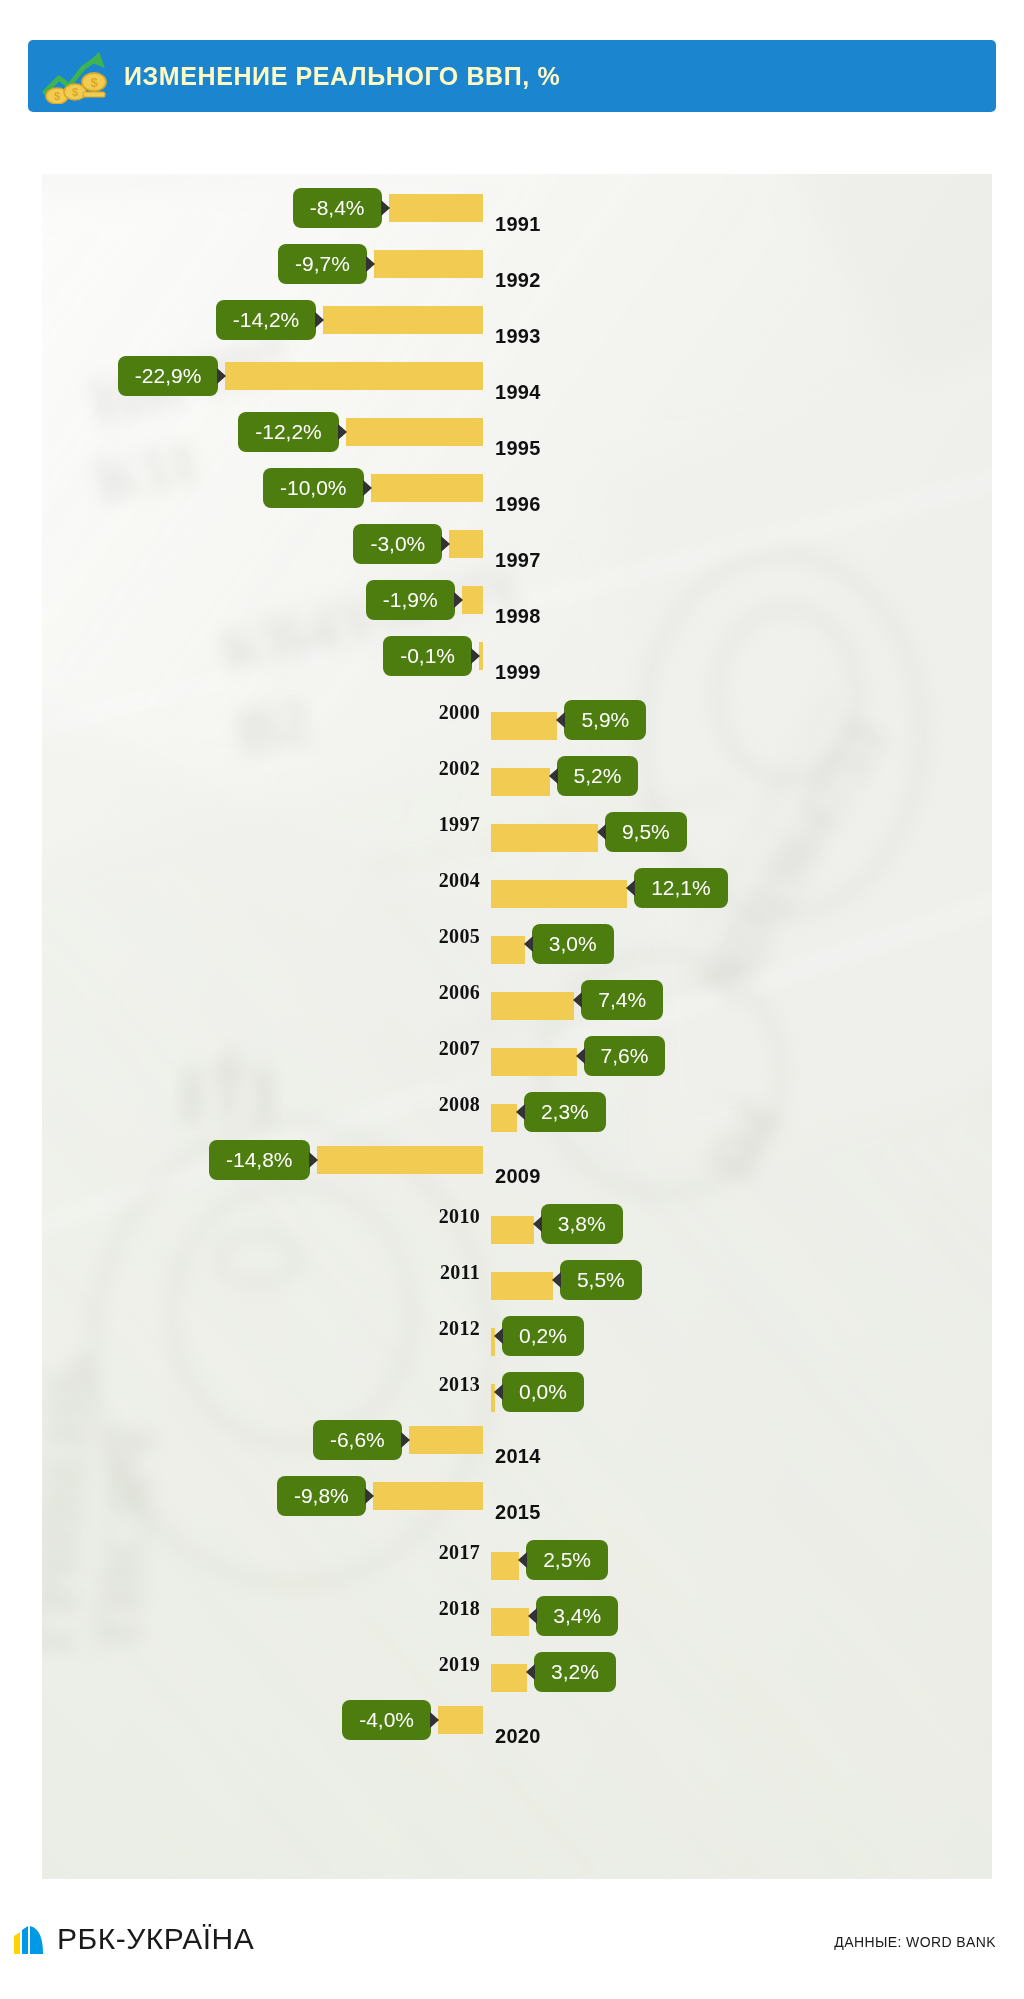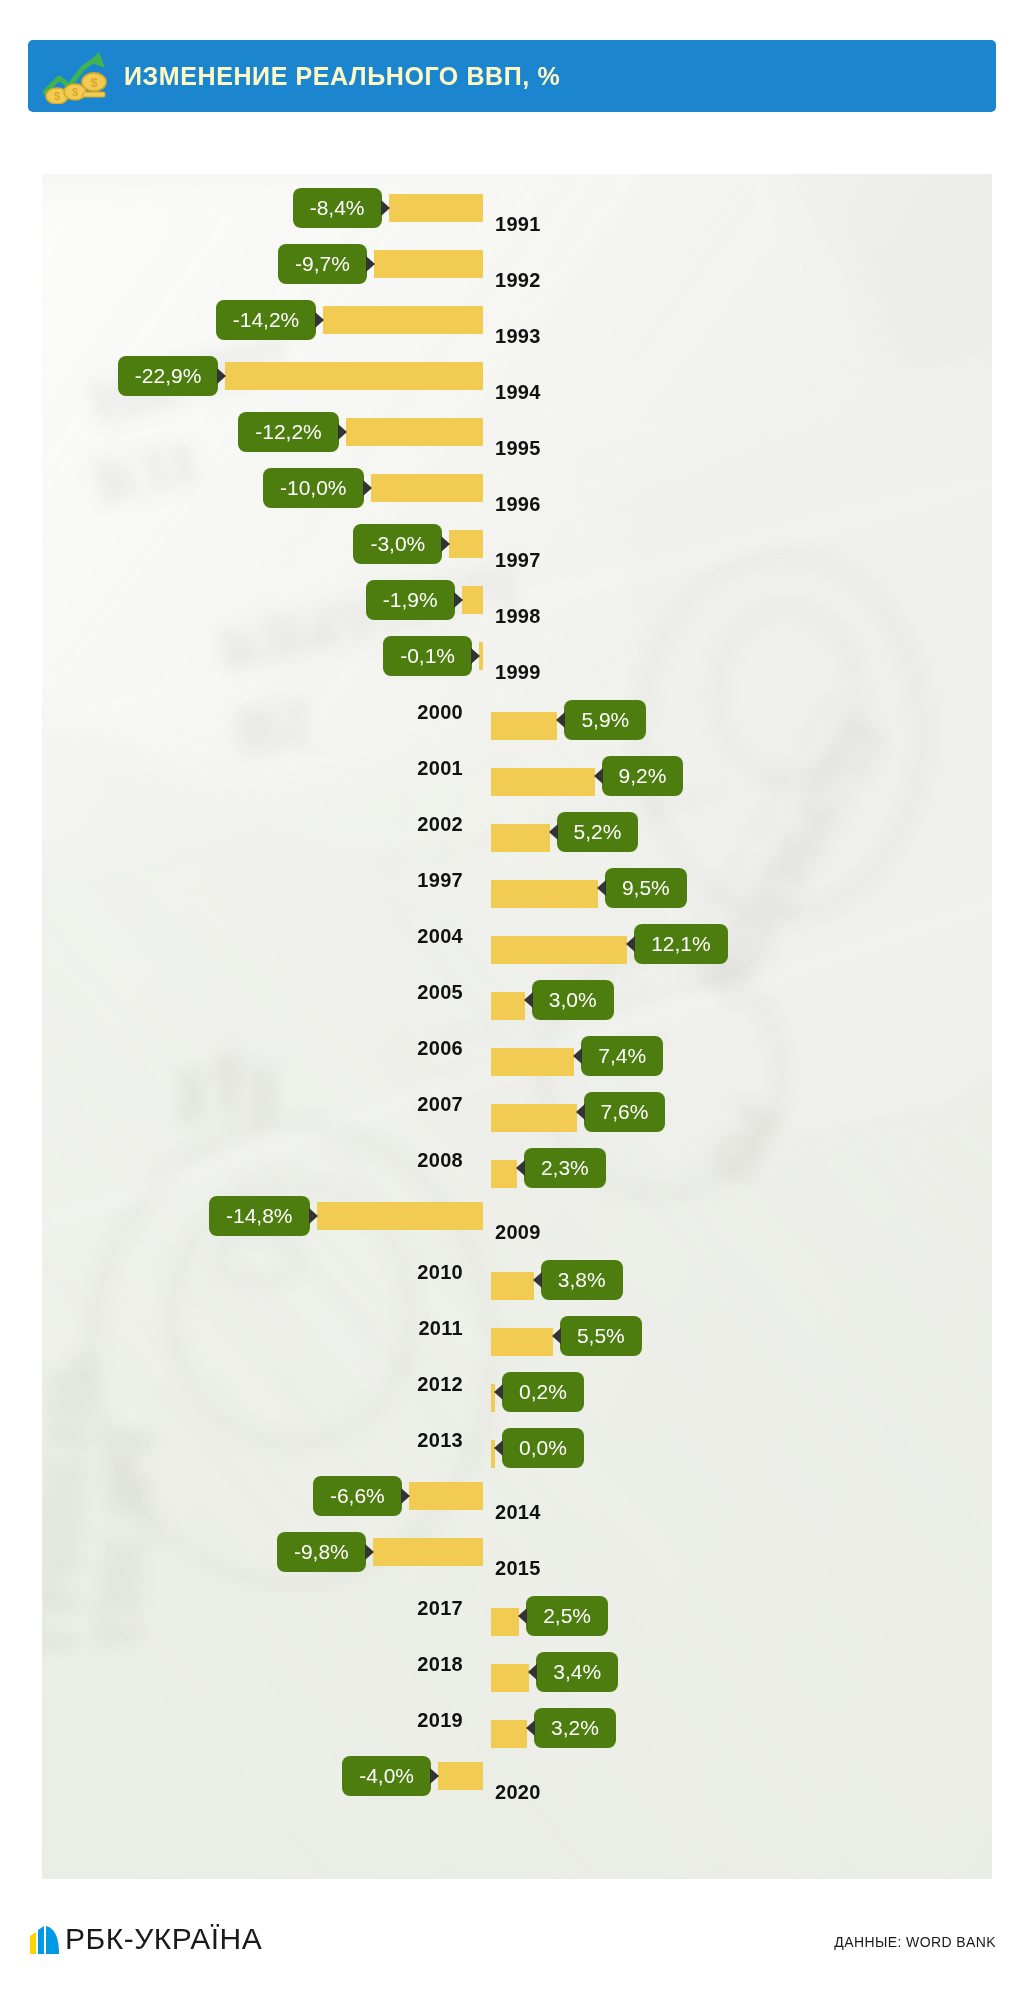--- a/index.html
+++ b/index.html
@@ -64,21 +64,21 @@
     flex: 0 0 auto;
   }
   .bar.neg { margin-right: 4px; }
   .bar.pos { margin-left: 4px; }
 
   .year {
     font-size: 20px; font-weight: bold; color: #111111;
     white-space: nowrap; letter-spacing: 0.3px;
   }
   .year.right-of-axis { margin-left: 8px; }
-  .year.left-of-axis  { margin-right: 24px; }
+  .year.left-of-axis  { margin-right: 7px; font-family: Liberation Serif, serif; }
 
   
   .val {
     position: relative;
     background: #4d7c0f;
     color: #ffffff;
     font-size: 21px;
     font-weight: 500;
     border-radius: 8px;
     padding: 9px 17px 10px 17px;
@@ -108,22 +108,22 @@
   .val-gap-r { margin-right: 7px; }
   .val-gap-l { margin-left: 7px; }
 
   
   .footer {
     position: absolute; left: 0; top: 1900px;
     width: 1024px; height: 99px;
     background: #ffffff;
   }
   .logo {
-    position:absolute; left: 28px; top: 22px;
-    display:flex; align-items:flex-end; gap: 3px;
+    position:absolute; left: 12px; top: 22px;
+    display:flex; align-items:flex-end; gap: 11px;
   }
   .logo-mark { width: 34px; height: 34px; flex:0 0 34px; }
   .logo-text {
     font-size: 30px; font-weight: 400; color: #1a1a1a;
     letter-spacing: 0.5px; white-space:nowrap;
   }
   .source {
     position:absolute; right: 28px; top: 34px;
     font-size: 14px; color: #1a1a1a; letter-spacing: 0.4px;
     white-space: nowrap;
@@ -305,29 +305,20 @@
           <div class="axis-left">
             <span class="year left-of-axis">2000</span>
           </div>
           <div class="axis-right">
             <div class="bar pos" style="width: 66.375px;"></div>
             <div class="val point-left val-gap-l">5,9%</div>
           </div>
         </div>
         <div class="row">
           <div class="axis-left">
-            <span class="year left-of-axis">2001</span>
-          </div>
-          <div class="axis-right">
-            <div class="bar pos" style="width: 103.5px;"></div>
-            <div class="val point-left val-gap-l">9,2%</div>
-          </div>
-        </div>
-        <div class="row">
-          <div class="axis-left">
             <span class="year left-of-axis">2002</span>
           </div>
           <div class="axis-right">
             <div class="bar pos" style="width: 58.5px;"></div>
             <div class="val point-left val-gap-l">5,2%</div>
           </div>
         </div>
         <div class="row">
           <div class="axis-left">
             <span class="year left-of-axis">1997</span>

